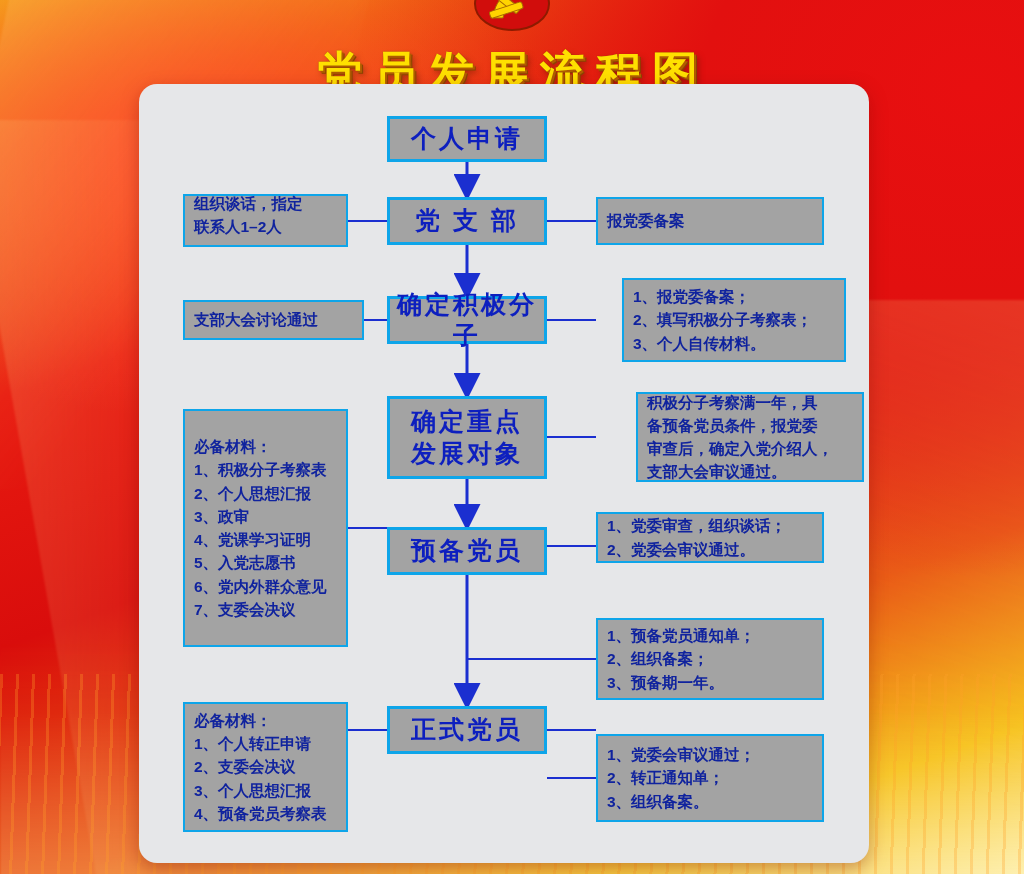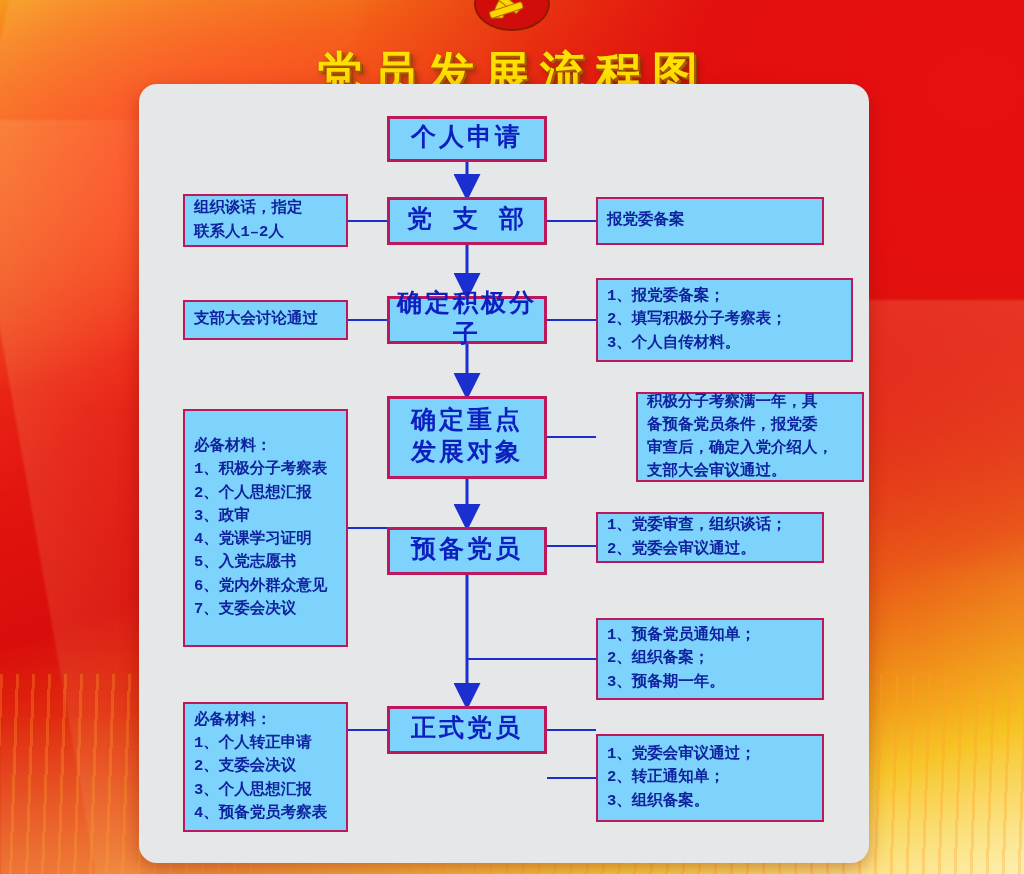--- a/index.html
+++ b/index.html
@@ -95,25 +95,25 @@
   
   .lines {
     position: absolute;
     left: 0; top: 0;
     width: 730px; height: 779px;
   }
 
   
   .box {
     position: absolute;
-    border: 2px solid #be185d;
-    background: #7dd3fc;
+    border: 2px solid #0ea5e9;
+    background: #a3a3a3;
     box-sizing: border-box;
     color: #10239e;
-    font-family: Liberation Mono, monospace;
+    font-family: Liberation Sans, sans-serif;
   }
   .box.main {
     border-width: 3px;
     display: flex;
     align-items: center;
     justify-content: center;
     text-align: center;
     font-weight: bold;
     font-size: 25px;
     letter-spacing: 3px;
@@ -131,25 +131,25 @@
   }
   .box.side.center {
     justify-content: flex-start;
     text-align: center;
   }
   .box .txt { white-space: pre-line; }
 
   
   #b-apply      { left: 248px; top: 32px;  width: 160px; height: 46px; }
   #b-branch     { left: 248px; top: 113px; width: 160px; height: 48px; }
-  #b-talk       { left: 44px;  top: 110px; width: 165px; height: 53px; }
+  #b-talk       { left: 44px;  top: 110px; width: 165px; height: 53px; align-items: flex-end; }
   #b-record     { left: 457px; top: 113px; width: 228px; height: 48px; }
   #b-active     { left: 248px; top: 212px; width: 160px; height: 48px; text-align: center; }
-  #b-meeting    { left: 44px;  top: 216px; width: 165px; height: 40px; }
-  #b-actlist    { left: 457px; top: 194px; width: 257px; height: 84px; align-items: center; }
+  #b-meeting    { left: 44px;  top: 216px; width: 181px; height: 40px; }
+  #b-actlist    { left: 483px; top: 194px; width: 224px; height: 84px; align-items: center; }
   #b-keydev     { left: 248px; top: 312px; width: 160px; height: 83px; }
   #b-keydesc    { left: 457px; top: 308px; width: 228px; height: 90px; margin-left: 40px; }
   #b-materials1 { left: 44px;  top: 325px; width: 165px; height: 238px; }
   #b-prep       { left: 248px; top: 443px; width: 160px; height: 48px; }
   #b-prepdesc   { left: 457px; top: 428px; width: 228px; height: 51px; }
   #b-notice     { left: 457px; top: 534px; width: 228px; height: 82px; }
   #b-formal     { left: 248px; top: 622px; width: 160px; height: 48px; }
   #b-formdesc   { left: 457px; top: 650px; width: 228px; height: 88px; }
   #b-materials2 { left: 44px;  top: 618px; width: 165px; height: 130px; }
   .box.side .txt { display: block; }

